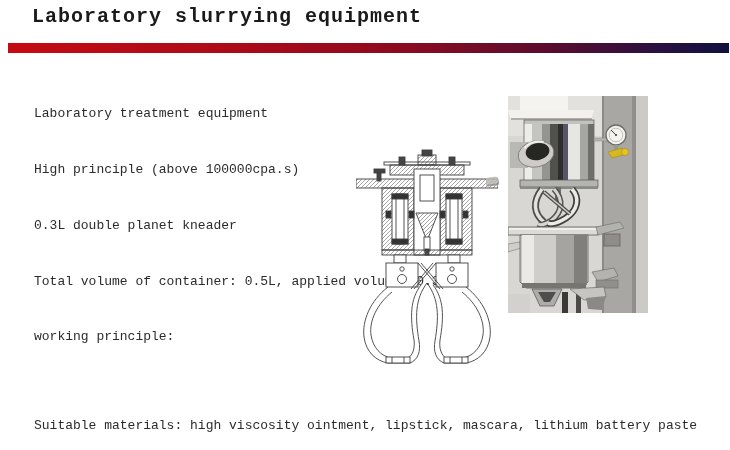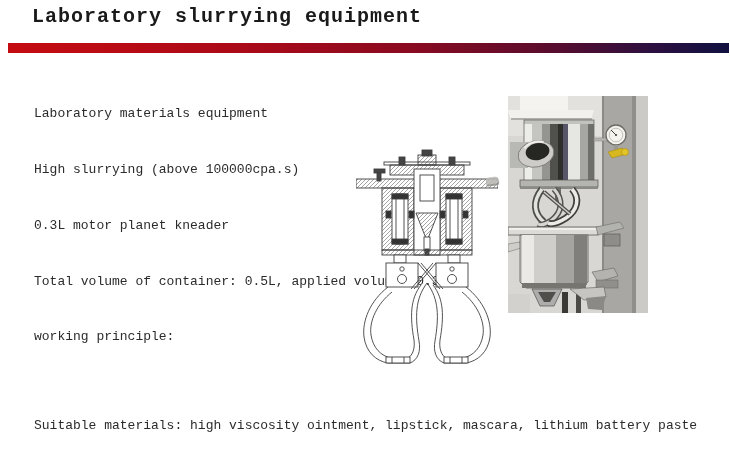--- a/index.html
+++ b/index.html
@@ -46,23 +46,23 @@
 </head>
 <body>
 
 <div class="page">
 
   <h1 class="title">Laboratory slurrying equipment</h1>
 
   <div class="accent-bar"></div>
 
   <div class="desc">
-    <div>Laboratory materials equipment</div>
-    <div>High slurrying (above 100000cpa.s)</div>
-    <div>0.3L motor planet kneader</div>
+    <div>Laboratory treatment equipment</div>
+    <div>High principle (above 100000cpa.s)</div>
+    <div>0.3L double planet kneader</div>
     <div>Total volume of container: 0.5L, applied volume: 0.3L</div>
     <div>working principle:</div>
     
     
     
     
     
     
   </div>
 

